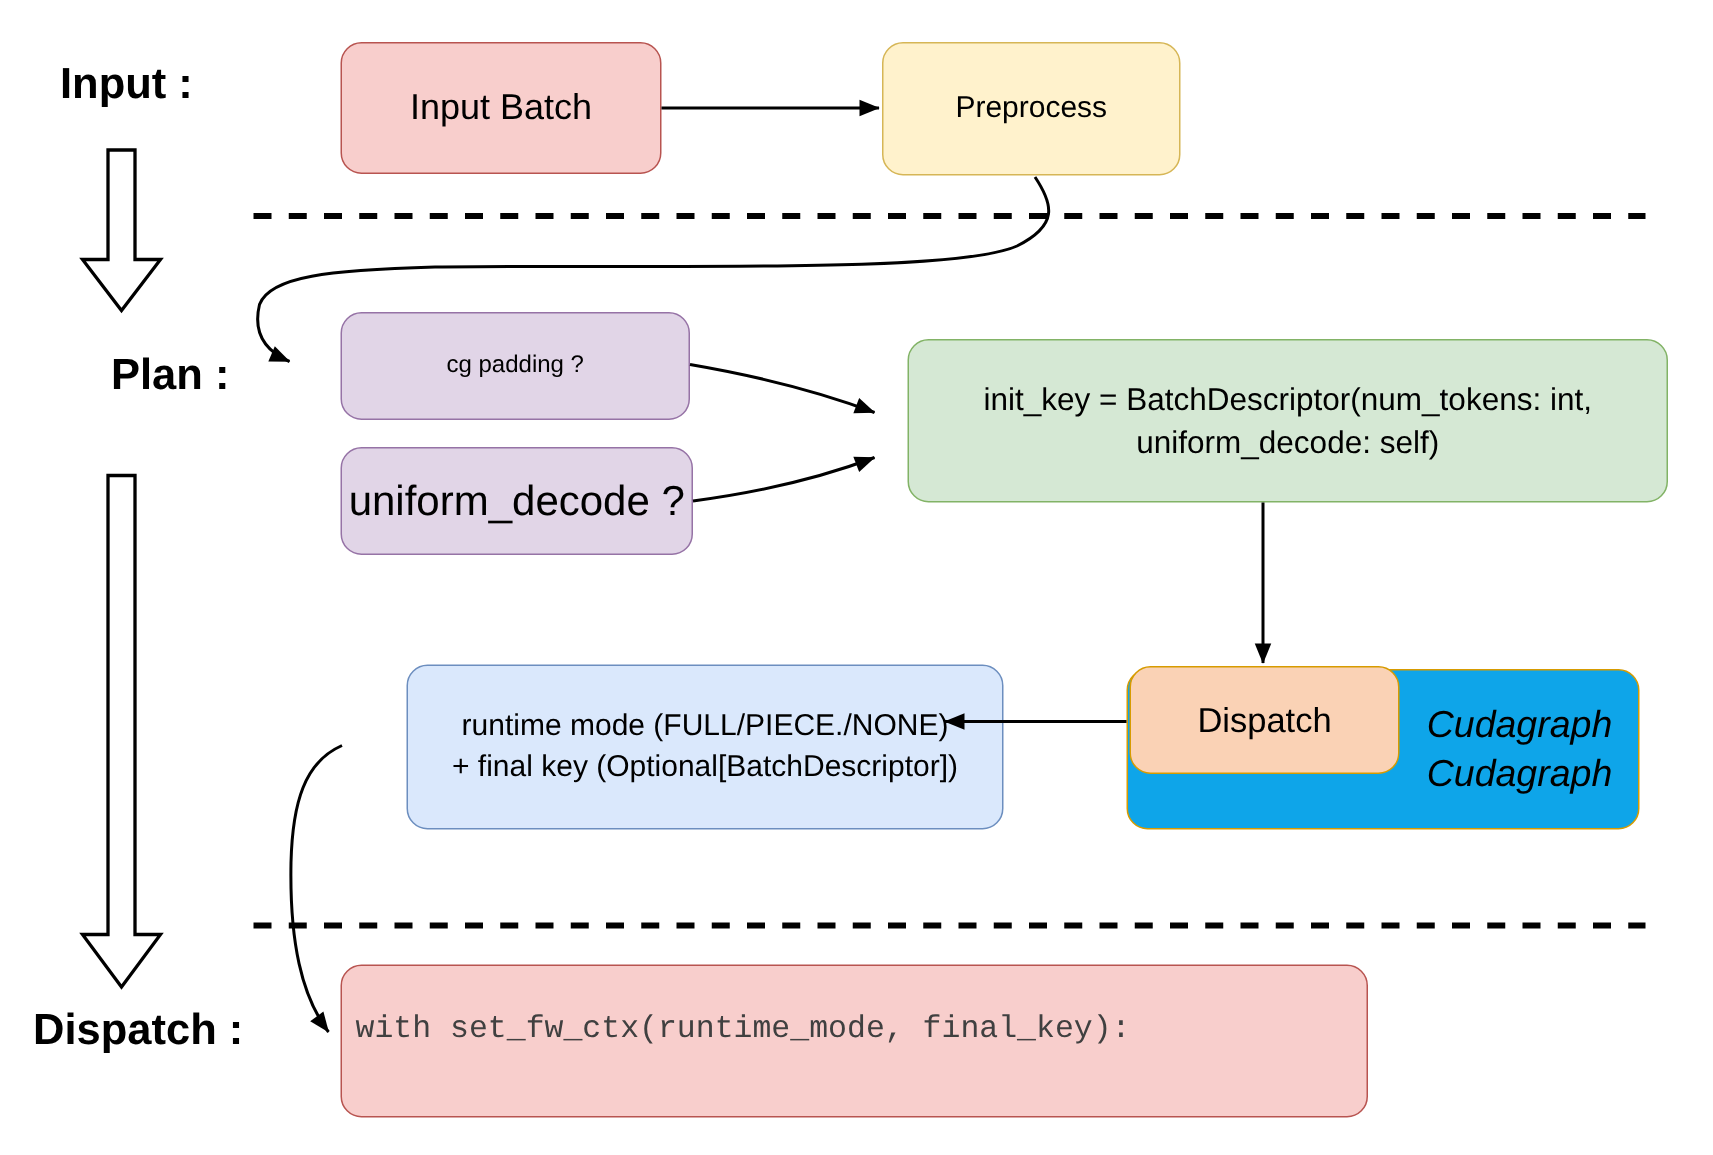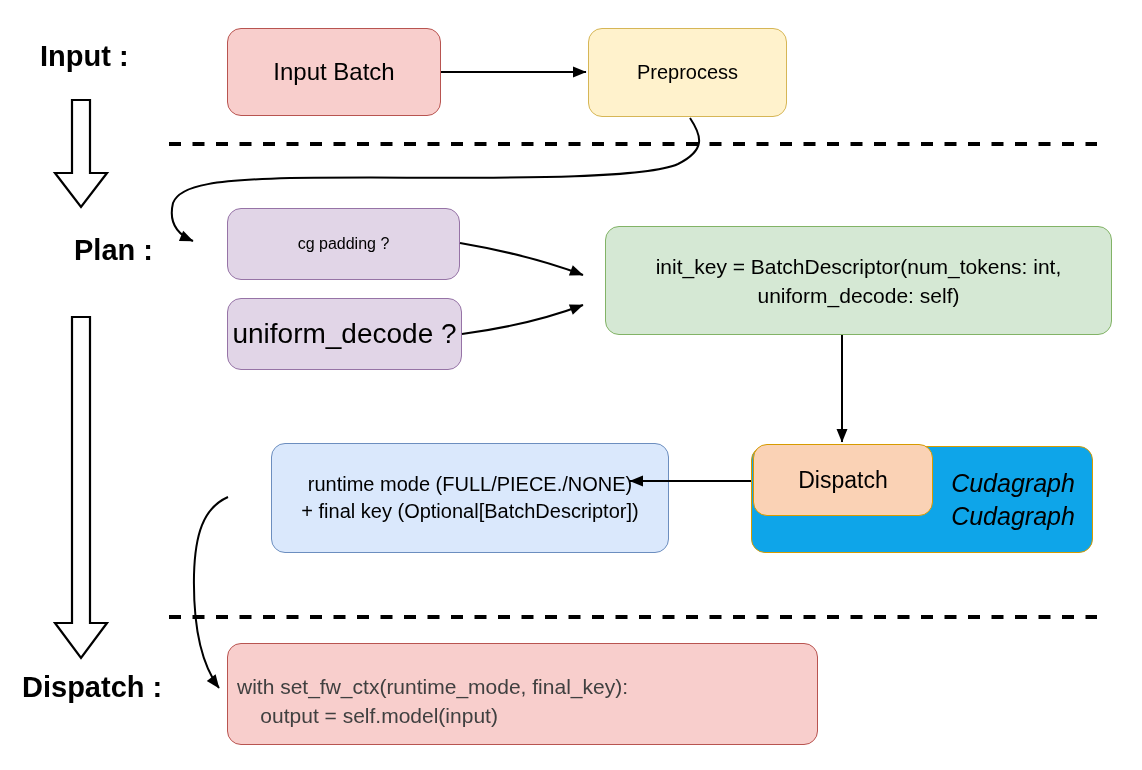--- a/index.html
+++ b/index.html
@@ -30,24 +30,24 @@
   #box-init-key    { left:605px; top:226px; width:507px; height:109px; font-size:21px; line-height:29px; }
   #box-runtime     { left:227px; top:443px; width:398px; height:110px; font-size:20px; line-height:27px; }
   #box-cudagraph   { left:751px; top:446px; width:342px; height:107px; }
   #cudagraph-text  {
     position:absolute; left:188px; right:6px; top:0; height:100%;
     display:flex; flex-direction:column; align-items:center; justify-content:center;
     font-size:25px; line-height:33px; text-align:center;
   }
   #box-dispatch    { left:753px; top:444px; width:180px; height:72px; font-size:23px; }
   #box-code {
-    left:227px; top:643px; width:591px; height:102px;
+    left:227px; top:643px; width:685px; height:102px;
     align-items:flex-start; justify-content:flex-start;
     padding:28px 0 0 9px; border-radius:14px;
-    font-family:Liberation Sans, sans-serif; font-size:21px; line-height:29px;
+    font-family:Liberation Mono, monospace; font-size:21px; line-height:29px;
     color:#404040; text-align:left;
   }
   .code-line { white-space:pre; }
   #lbl-input   { left:40px; top:40px; }
   #lbl-plan    { left:38px; top:234px;margin-left:36px; }
   #lbl-execute { left:22px; top:671px; }
   #wires { position:absolute; left:0; top:0; width:1142px; height:770px; pointer-events:none; }
 </style>
 </head>
 <body>
@@ -90,21 +90,20 @@
       <div>Cudagraph</div>
     </div>
   </div>
 
   <div class="node node-orange-inner" id="box-dispatch">
     <span>Dispatch</span>
   </div>
 
   <div class="node node-red" id="box-code">
     <div class="code-line">with set_fw_ctx(runtime_mode, final_key):</div>
-    <div class="code-line">    output = self.model(input)</div>
   </div>
 
   <svg id="wires" viewBox="0 0 1142 770">
     <defs>
       <marker id="arr" markerUnits="userSpaceOnUse" markerWidth="15" markerHeight="12" refX="13.5" refY="6" orient="auto">
         <path d="M0.5,0.5 L14,6 L0.5,11.5 Z" fill="#000"></path>
       </marker>
     </defs>
 
     <line x1="169" y1="144" x2="1097" y2="144" stroke="#000" stroke-width="4" stroke-dasharray="12 11.5"></line>

